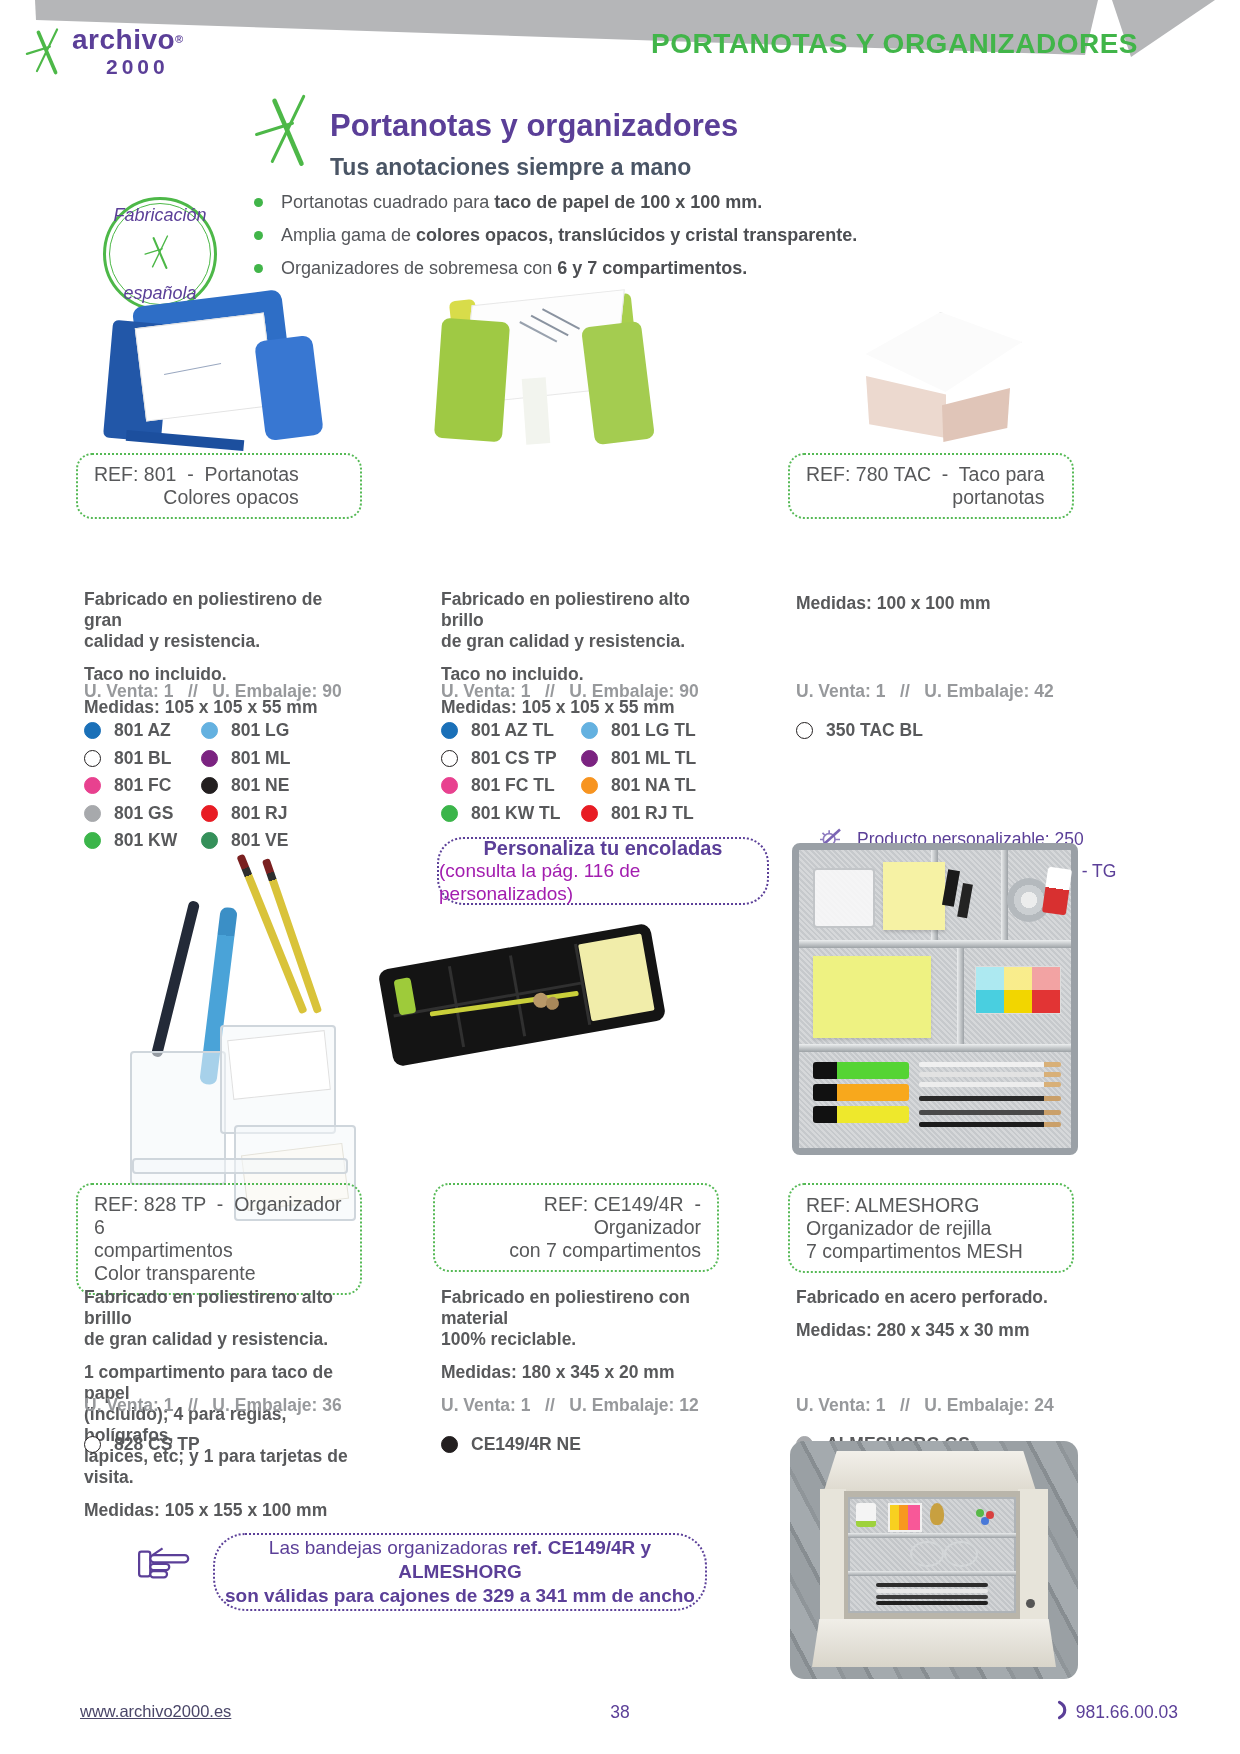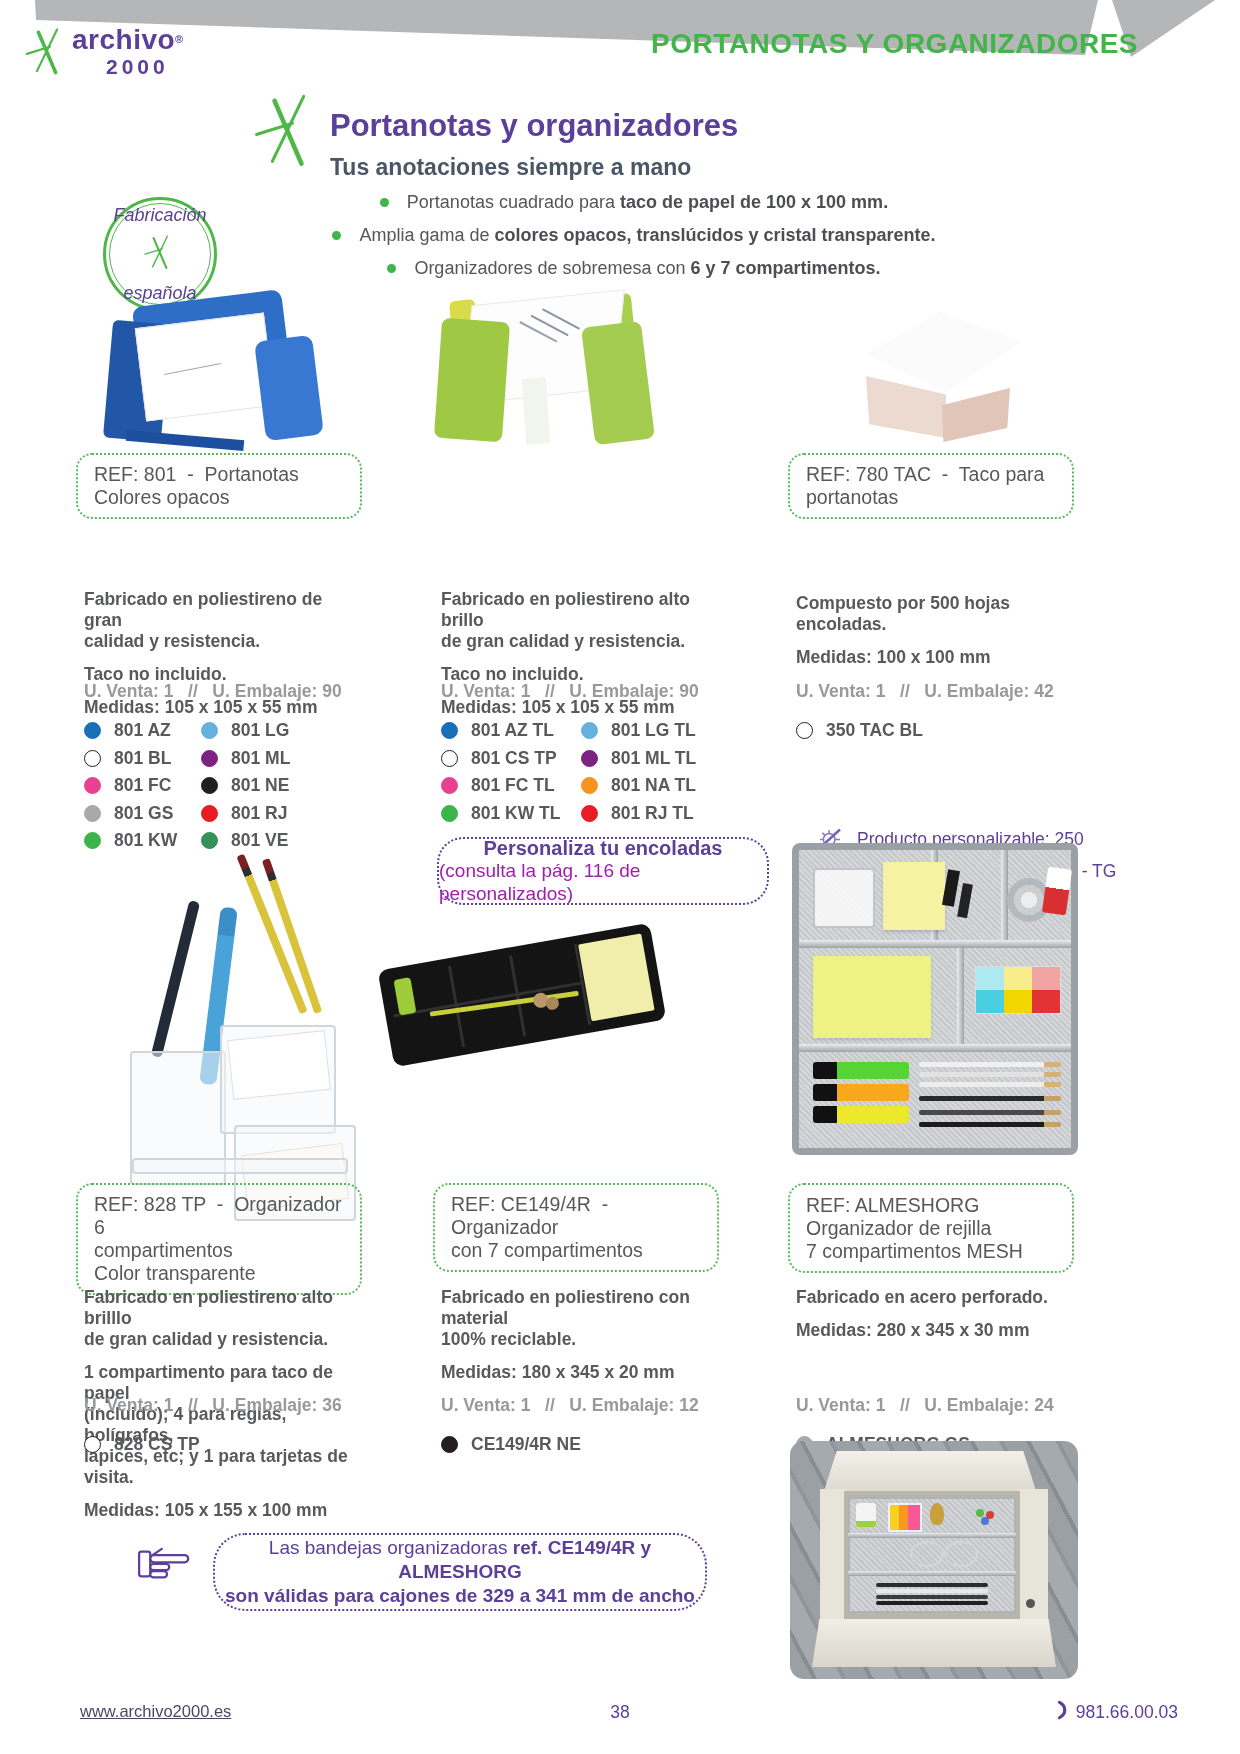--- a/index.html
+++ b/index.html
@@ -26,30 +26,30 @@
   .section-title{position:absolute;left:330px;top:108px;font-size:31px;font-weight:bold;color:#5b3f98;}
   .section-subtitle{position:absolute;left:330px;top:154px;font-size:23px;font-weight:bold;color:#4a5565;}
 
   
   .badge{position:absolute;left:103px;top:197px;width:114px;height:114px;border:3px solid #4db848;border-radius:50%;
     display:flex;flex-direction:column;align-items:center;justify-content:space-between;box-sizing:border-box;padding:6px 0;}
   .badge::before{content:"";position:absolute;inset:3px;border:1.5px solid #4db848;border-radius:50%;}
   .badge-label{font-size:18px;color:#5b3f98;line-height:1;z-index:1;font-style:italic;}
 
   
-  .bullet{position:absolute;left:254px;display:flex;align-items:flex-start;gap:18px;width:760px;justify-content:center;}
+  .bullet{position:absolute;left:254px;display:flex;align-items:flex-start;gap:18px;width:760px;}
   .bullet-dot{width:9px;height:9px;border-radius:50%;background:#41b549;margin-top:6px;flex:none;}
   .bullet-text{font-size:18px;color:#54565a;line-height:1.15;}
   .bullet-text b{color:#4c4e52;}
 
   
   .col{position:absolute;width:286px;}
   .refbox{display:flex;align-items:center;border:2px dotted #55b955;border-radius:16px;
     padding:8px 16px;box-sizing:border-box;color:#57585a;font-size:19.5px;line-height:1.18;white-space:pre-wrap;}
-  .refbox.h2{min-height:66px;}
+  .refbox.h2{min-height:66px;text-align:right;}
   .refbox.h3{min-height:90px;}
   .desc-block{position:absolute;left:8px;right:0;}
   .desc{margin:0 0 12px;font-weight:bold;color:#58595b;font-size:17.5px;line-height:1.2;white-space:pre-wrap;}
   .units-block{position:absolute;left:8px;right:0;}
   .units{color:#97999c;font-weight:bold;font-size:17.5px;white-space:pre-wrap;}
   .swatches{margin-top:15px;display:grid;grid-auto-flow:column;}
   .sw5{grid-template-rows:repeat(5,27.5px);grid-template-columns:117px auto;}
   .sw4{grid-template-rows:repeat(4,27.5px);grid-template-columns:140px auto;}
   .sw1{grid-template-rows:27.5px;grid-template-columns:auto;}
   .swatch-row{display:flex;align-items:center;gap:13px;}
@@ -369,21 +369,20 @@
             <span class="scode">801 RJ TL</span>
           </div>
       </div>
     </div>
   </div>
 
   <div class="col" style="left:788px;top:453px;height:400px;">
     <div class="refbox h2">REF: 780 TAC  -  Taco para
 portanotas</div>
     <div class="desc-block" style="top:140px;">
-      <p class="desc">Compuesto por 500 hojas encoladas.</p>
       <p class="desc">Medidas: 100 x 100 mm</p>
     </div>
     <div class="units-block" style="top:228px;">
       <div class="units">U. Venta: 1   //   U. Embalaje: 42</div>
       <div class="swatches sw1">
         <div class="swatch-row">
             <span class="dot" style="background-color: rgb(255, 255, 255); border-color: rgb(35, 31, 32);"></span>
             <span class="scode">350 TAC BL</span>
           </div>
       </div>

